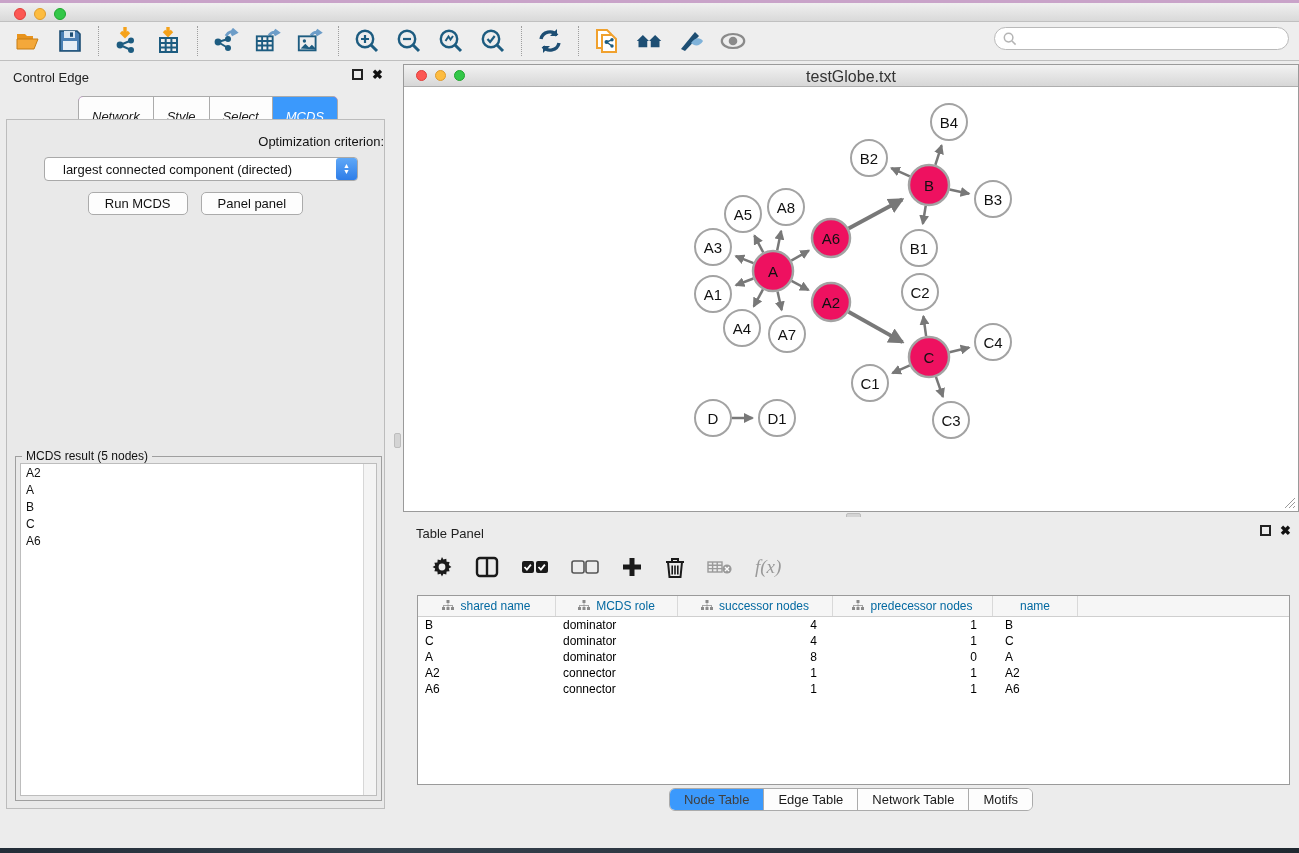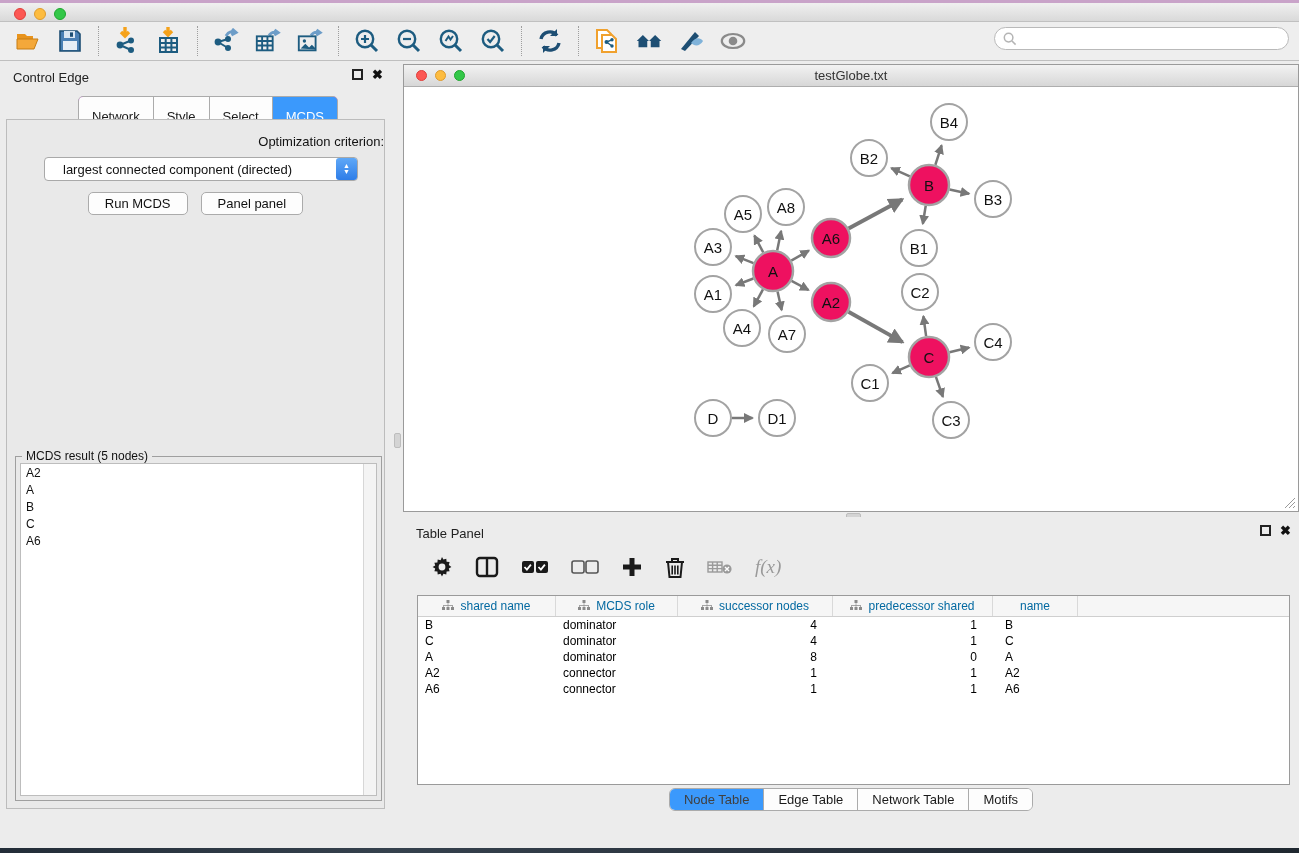--- a/index.html
+++ b/index.html
@@ -33,21 +33,21 @@
 
   
   .control-panel { position:absolute; left:0; top:61px; width:391px; height:757px; background:#ececec; }
   .panel-head { position:relative; height:28px; }
   .panel-head .panel-title { position:absolute; left:13px; top:9px; font-size:13px; color:#222; }
   .mini-icons { position:absolute; right:8px; top:8px; display:flex; gap:9px; align-items:center; }
   .mini-float { width:11px; height:11px; border:2px solid #222; }
   .mini-close { font-size:13px; font-weight:bold; color:#111; line-height:11px; }
 
   .cp-tabs { position:absolute; left:78px; top:35px; height:40px; display:flex;
-    border:1px solid #ababab; border-radius:5px; overflow:hidden; background:#d946ef; }
+    border:1px solid #ababab; border-radius:5px; overflow:hidden; background:#d946ef;font-style:italic; }
   .cp-tab { padding:0 13px; font-size:13px; color:#1a1a1a; display:flex; align-items:center;
     border-right:1px solid #ababab; background:#fdfdfd; }
   .cp-tab:last-child { border-right:none; }
   .cp-tab.active { background:#3b99fc; color:#ffffff; }
 
   .cp-content { position:absolute; left:6px; top:58px; width:379px; height:690px;
     border:1px solid #bcbcbc; background:#e9e9e9; }
   .opt-label { position:absolute; left:0; right:0; top:14px; text-align:right; font-size:13px; color:#111; }
   .dropdown { position:absolute; left:37px; top:37px; width:314px; height:24px;
     background:#fff; border:1px solid #a9a9a9; border-radius:4px; display:flex; align-items:center; }
@@ -76,21 +76,21 @@
   .h-divider-thumb { position:absolute; left:846px; top:513px; width:15px; height:6px;
     background:#d4d4d4; border:1px solid #bdbdbd; border-radius:2px; }
 
   
   .net-window { position:absolute; left:403px; top:64px; width:896px; height:448px;
     border:1px solid #9a9a9a; background:#ffffff; }
   .net-titlebar { position:absolute; left:0; top:0; right:0; height:22px;
     background:linear-gradient(#f2f2f2,#d7d7d7); border-bottom:1px solid #aeaeae; }
   .net-titlebar .lights { left:12px; top:5px; }
   .net-titlebar .light { width:11px; height:11px; }
-  .net-title { position:absolute; left:0; right:0; top:3px; text-align:center; font-size:13px; color:#333; }
+  .net-title { position:absolute; left:0; right:0; top:3px; text-align:center; font-size:16px; color:#333; }
   .net-canvas { position:absolute; left:1px; top:23px; right:1px; bottom:1px; background:#ffffff; }
   .resize-grip { position:absolute; right:2px; bottom:2px; width:13px; height:13px; }
 
   
   .table-panel { position:absolute; left:403px; top:517px; width:896px; height:299px; background:#ececec; }
   .tp-toolbar { position:absolute; left:10px; top:30px; right:10px; height:40px;
     display:flex; align-items:center; gap:22px; padding-left:18px; }
   .tp-btn { display:flex; align-items:center; justify-content:center; }
   .fx-label { font-family:"Liberation Serif", serif; font-style:italic; font-size:19px; color:#9a9a9a; }
 
@@ -559,21 +559,21 @@
           <div class="nt-hcell" style="width: 160px;">
             <span><svg width="12" height="10" viewBox="0 0 12 10">
                 <g fill="#8a8a8a">
                   <rect x="4.5" y="0" width="3" height="3"></rect>
                   <rect x="0" y="7" width="3" height="3"></rect>
                   <rect x="4.5" y="7" width="3" height="3"></rect>
                   <rect x="9" y="7" width="3" height="3"></rect>
                   <path d="M5.7 3 h0.6 v2 h-0.6 z M1.2 5 h9.6 v0.7 h-9.6 z M1.2 5 h0.7 v2 h-0.7 z M5.7 5 h0.6 v2 h-0.6 z M10.1 5 h0.7 v2 h-0.7 z"></path>
                 </g>
               </svg></span>
-            <span>predecessor shared</span>
+            <span>predecessor nodes</span>
           </div>
           <div class="nt-hcell" style="width: 85px;">
             <span>name</span>
           </div>
           <div class="nt-hcell" style="flex: 1 1 0%;"></div>
         </div>
       <div id="nt-body">
           <div class="nt-row">
             <div class="nt-cell left" style="width: 138px;">B</div>
             <div class="nt-cell left" style="width: 122px;">dominator</div>

